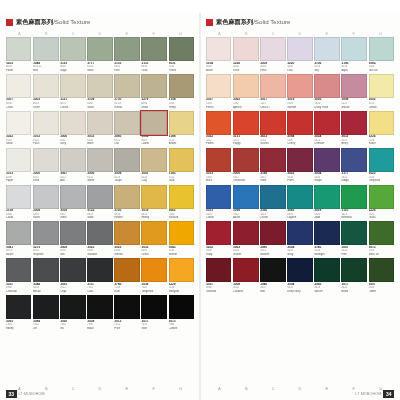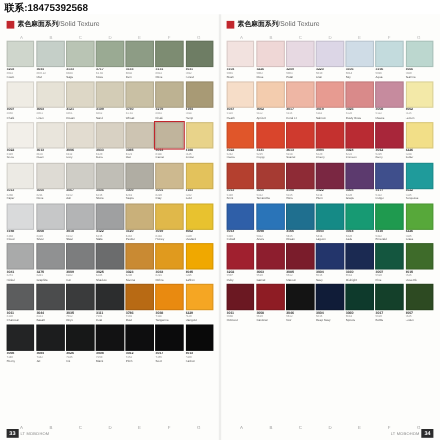--- a/index.html
+++ b/index.html
@@ -94,21 +94,20 @@
   .gutter{
     position:absolute;left:199px;top:13px;width:2px;height:387px;
     background:linear-gradient(to right,rgba(0,0,0,0.10),rgba(0,0,0,0.03),rgba(0,0,0,0.10));
   }
 </style>
 </head>
 <body>
 
 <div id="page">
 
-  <div class="watermark">联系:18475392568</div>
 
   <div class="spread">
 
     <div class="page left">
       <div class="page-inner">
 
         <div class="page-header">
           <span class="hdr-sq"></span>
           <span class="hdr-title"><span>素色麻面系列</span><span class="lt">/Solid Texture</span></span>
         </div>

